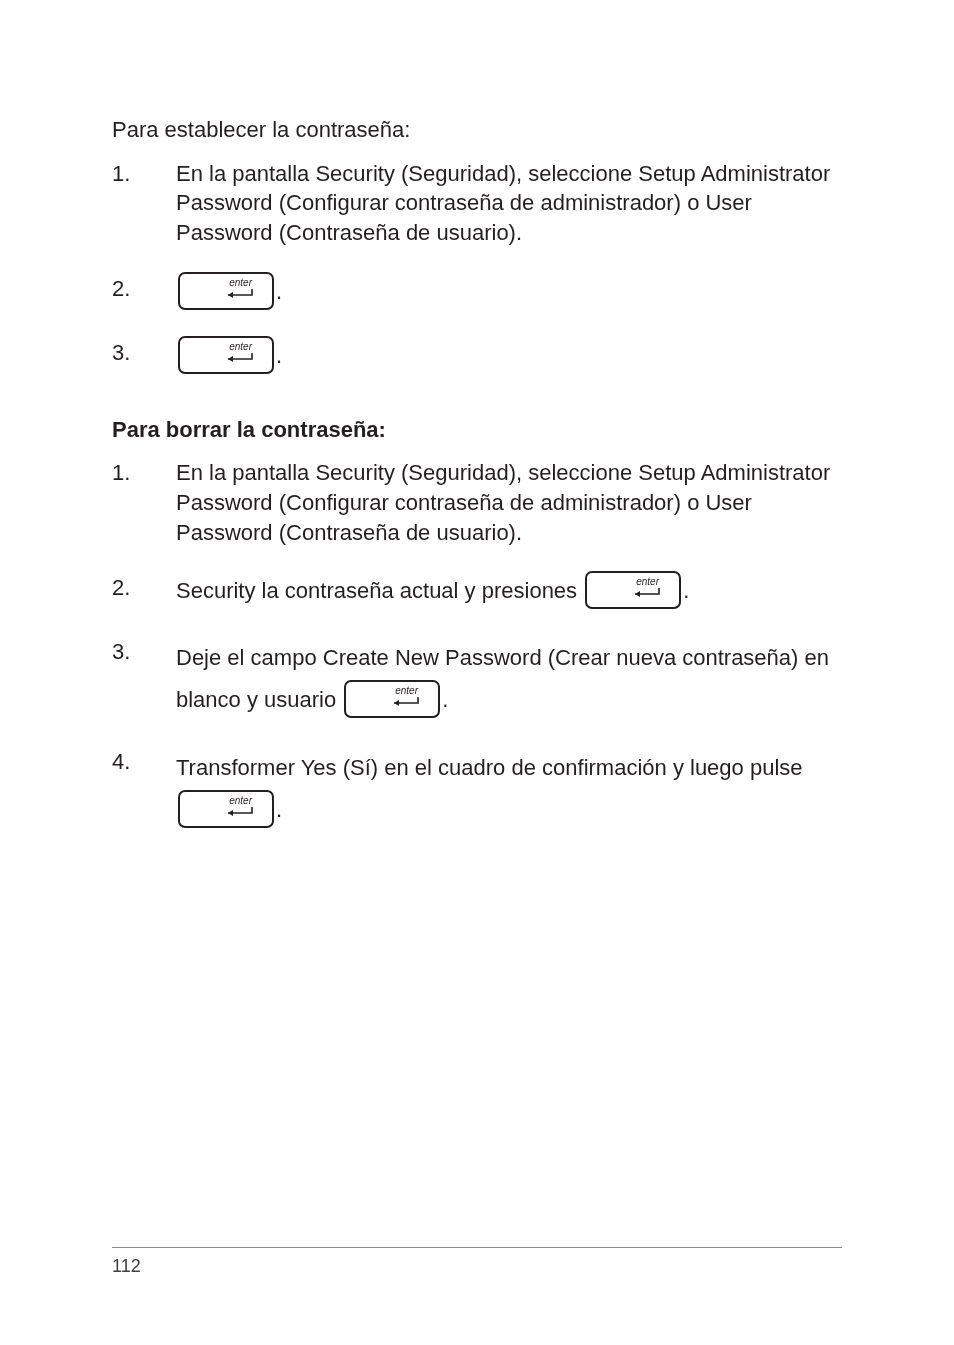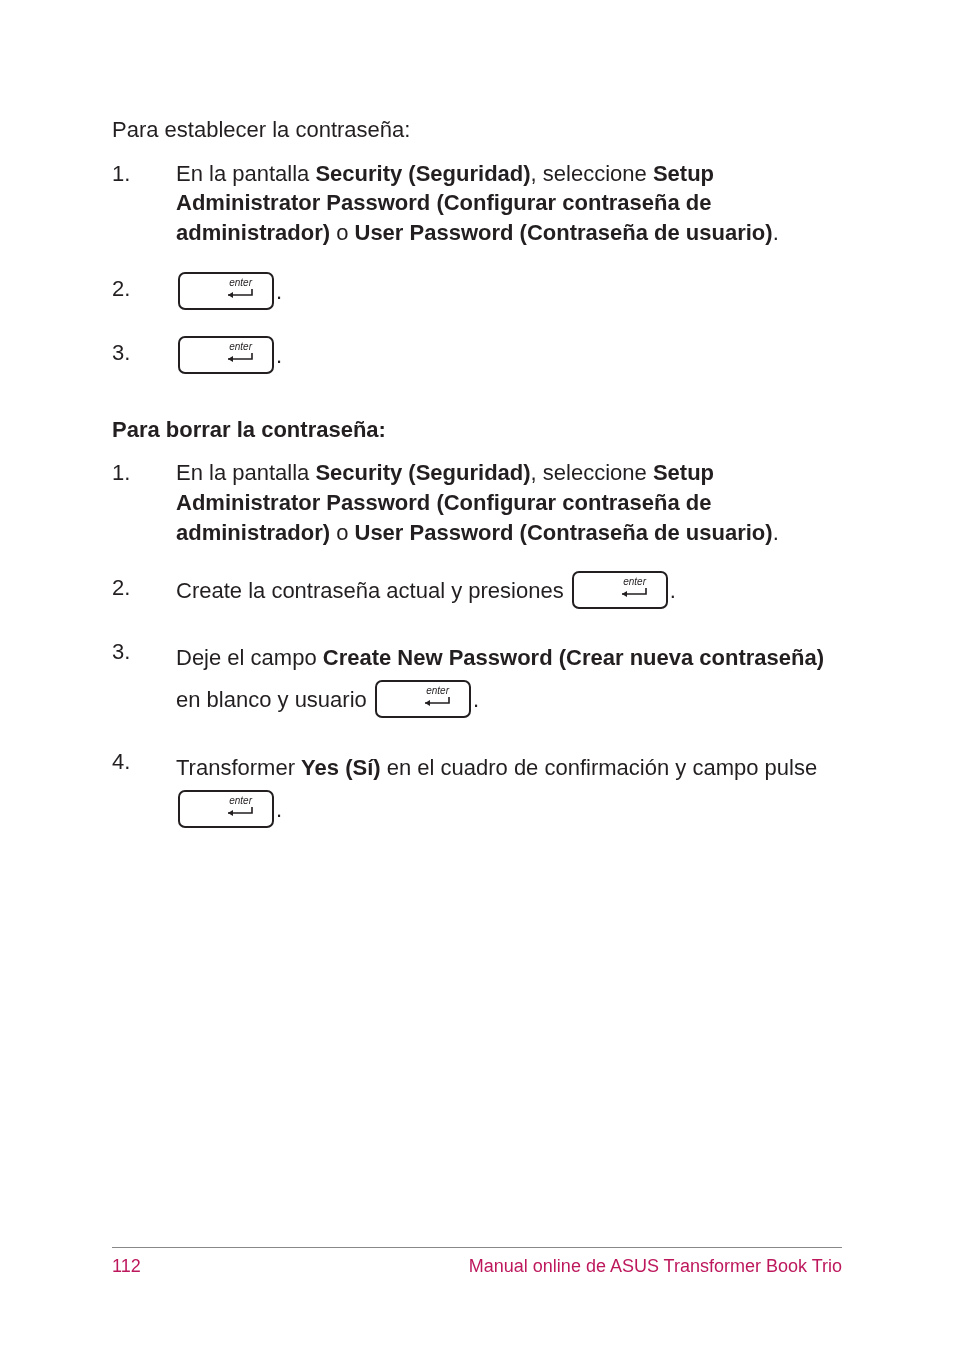--- a/index.html
+++ b/index.html
@@ -34,21 +34,21 @@
     margin-bottom: 26px;
   }
   .item:last-child { margin-bottom: 0; }
   .num {
     width: 64px;
     flex-shrink: 0;
   }
   .body {
     flex: 1;
   }
-  .body b { font-weight: 700; }
+  .body b { font-weight: 400; }
   .enter-key {
     display: inline-block;
     vertical-align: middle;
     position: relative;
     top: -2px;
     margin: 0 2px;
     text-align: right;
   }
   .enter-key svg { display: block; }
   .footer {
@@ -58,21 +58,21 @@
     bottom: 68px;
   }
   .footer-line {
     border-top: 1px solid #888;
     margin-bottom: 8px;
   }
   .footer-row {
     display: flex;
     justify-content: space-between;
     font-size: 18px;
-    color: #be185d;
+    color: #404040;
   }
 </style>
 </head>
 <body>
 
 <div class="page">
 
   <div class="heading">Para establecer la contraseña:</div>
 
   <div class="list">
@@ -117,21 +117,21 @@
     <div class="item">
       <div class="num">1.</div>
       <div class="body">
         <span>En la pantalla </span><b>Security (Seguridad)</b><span>, seleccione </span><b>Setup Administrator Password (Configurar contraseña de administrador)</b><span> o </span><b>User Password (Contraseña de usuario)</b><span>.</span>
       </div>
     </div>
 
     <div class="item">
       <div class="num">2.</div>
       <div class="body">
-        <span>Create la contraseña actual y presiones </span><span class="enter-key"><svg width="96" height="38" viewBox="0 0 96 38">
+        <span>Security la contraseña actual y presiones </span><span class="enter-key"><svg width="96" height="38" viewBox="0 0 96 38">
               <rect x="1" y="1" width="94" height="36" rx="6" ry="6" fill="none" stroke="#231f20" stroke-width="2"></rect>
               <text x="74" y="14" font-family="Arial" font-size="10" font-style="italic" text-anchor="end" fill="#231f20">enter</text>
               <path d="M 74 17 L 74 23 L 50 23" fill="none" stroke="#231f20" stroke-width="1.6"></path>
               <path d="M 50 23 L 55 20 L 55 26 Z" fill="#231f20"></path>
             </svg></span><span>.</span>
       </div>
     </div>
 
     <div class="item">
       <div class="num">3.</div>
@@ -141,32 +141,31 @@
               <text x="74" y="14" font-family="Arial" font-size="10" font-style="italic" text-anchor="end" fill="#231f20">enter</text>
               <path d="M 74 17 L 74 23 L 50 23" fill="none" stroke="#231f20" stroke-width="1.6"></path>
               <path d="M 50 23 L 55 20 L 55 26 Z" fill="#231f20"></path>
             </svg></span><span>.</span>
       </div>
     </div>
 
     <div class="item">
       <div class="num">4.</div>
       <div class="body" style="line-height:1.9;">
-        <span>Transformer </span><b>Yes (Sí)</b><span> en el cuadro de confirmación y campo pulse </span><br><span class="enter-key"><svg width="96" height="38" viewBox="0 0 96 38">
+        <span>Transformer </span><b>Yes (Sí)</b><span> en el cuadro de confirmación y luego pulse </span><br><span class="enter-key"><svg width="96" height="38" viewBox="0 0 96 38">
               <rect x="1" y="1" width="94" height="36" rx="6" ry="6" fill="none" stroke="#231f20" stroke-width="2"></rect>
               <text x="74" y="14" font-family="Arial" font-size="10" font-style="italic" text-anchor="end" fill="#231f20">enter</text>
               <path d="M 74 17 L 74 23 L 50 23" fill="none" stroke="#231f20" stroke-width="1.6"></path>
               <path d="M 50 23 L 55 20 L 55 26 Z" fill="#231f20"></path>
             </svg></span><span>.</span>
       </div>
     </div>
 
   </div>
 
   <div class="footer">
     <div class="footer-line"></div>
     <div class="footer-row">
       <span>112</span>
-      <span>Manual online de ASUS Transformer Book Trio</span>
     </div>
   </div>
 
 </div>
 
 </body></html>

